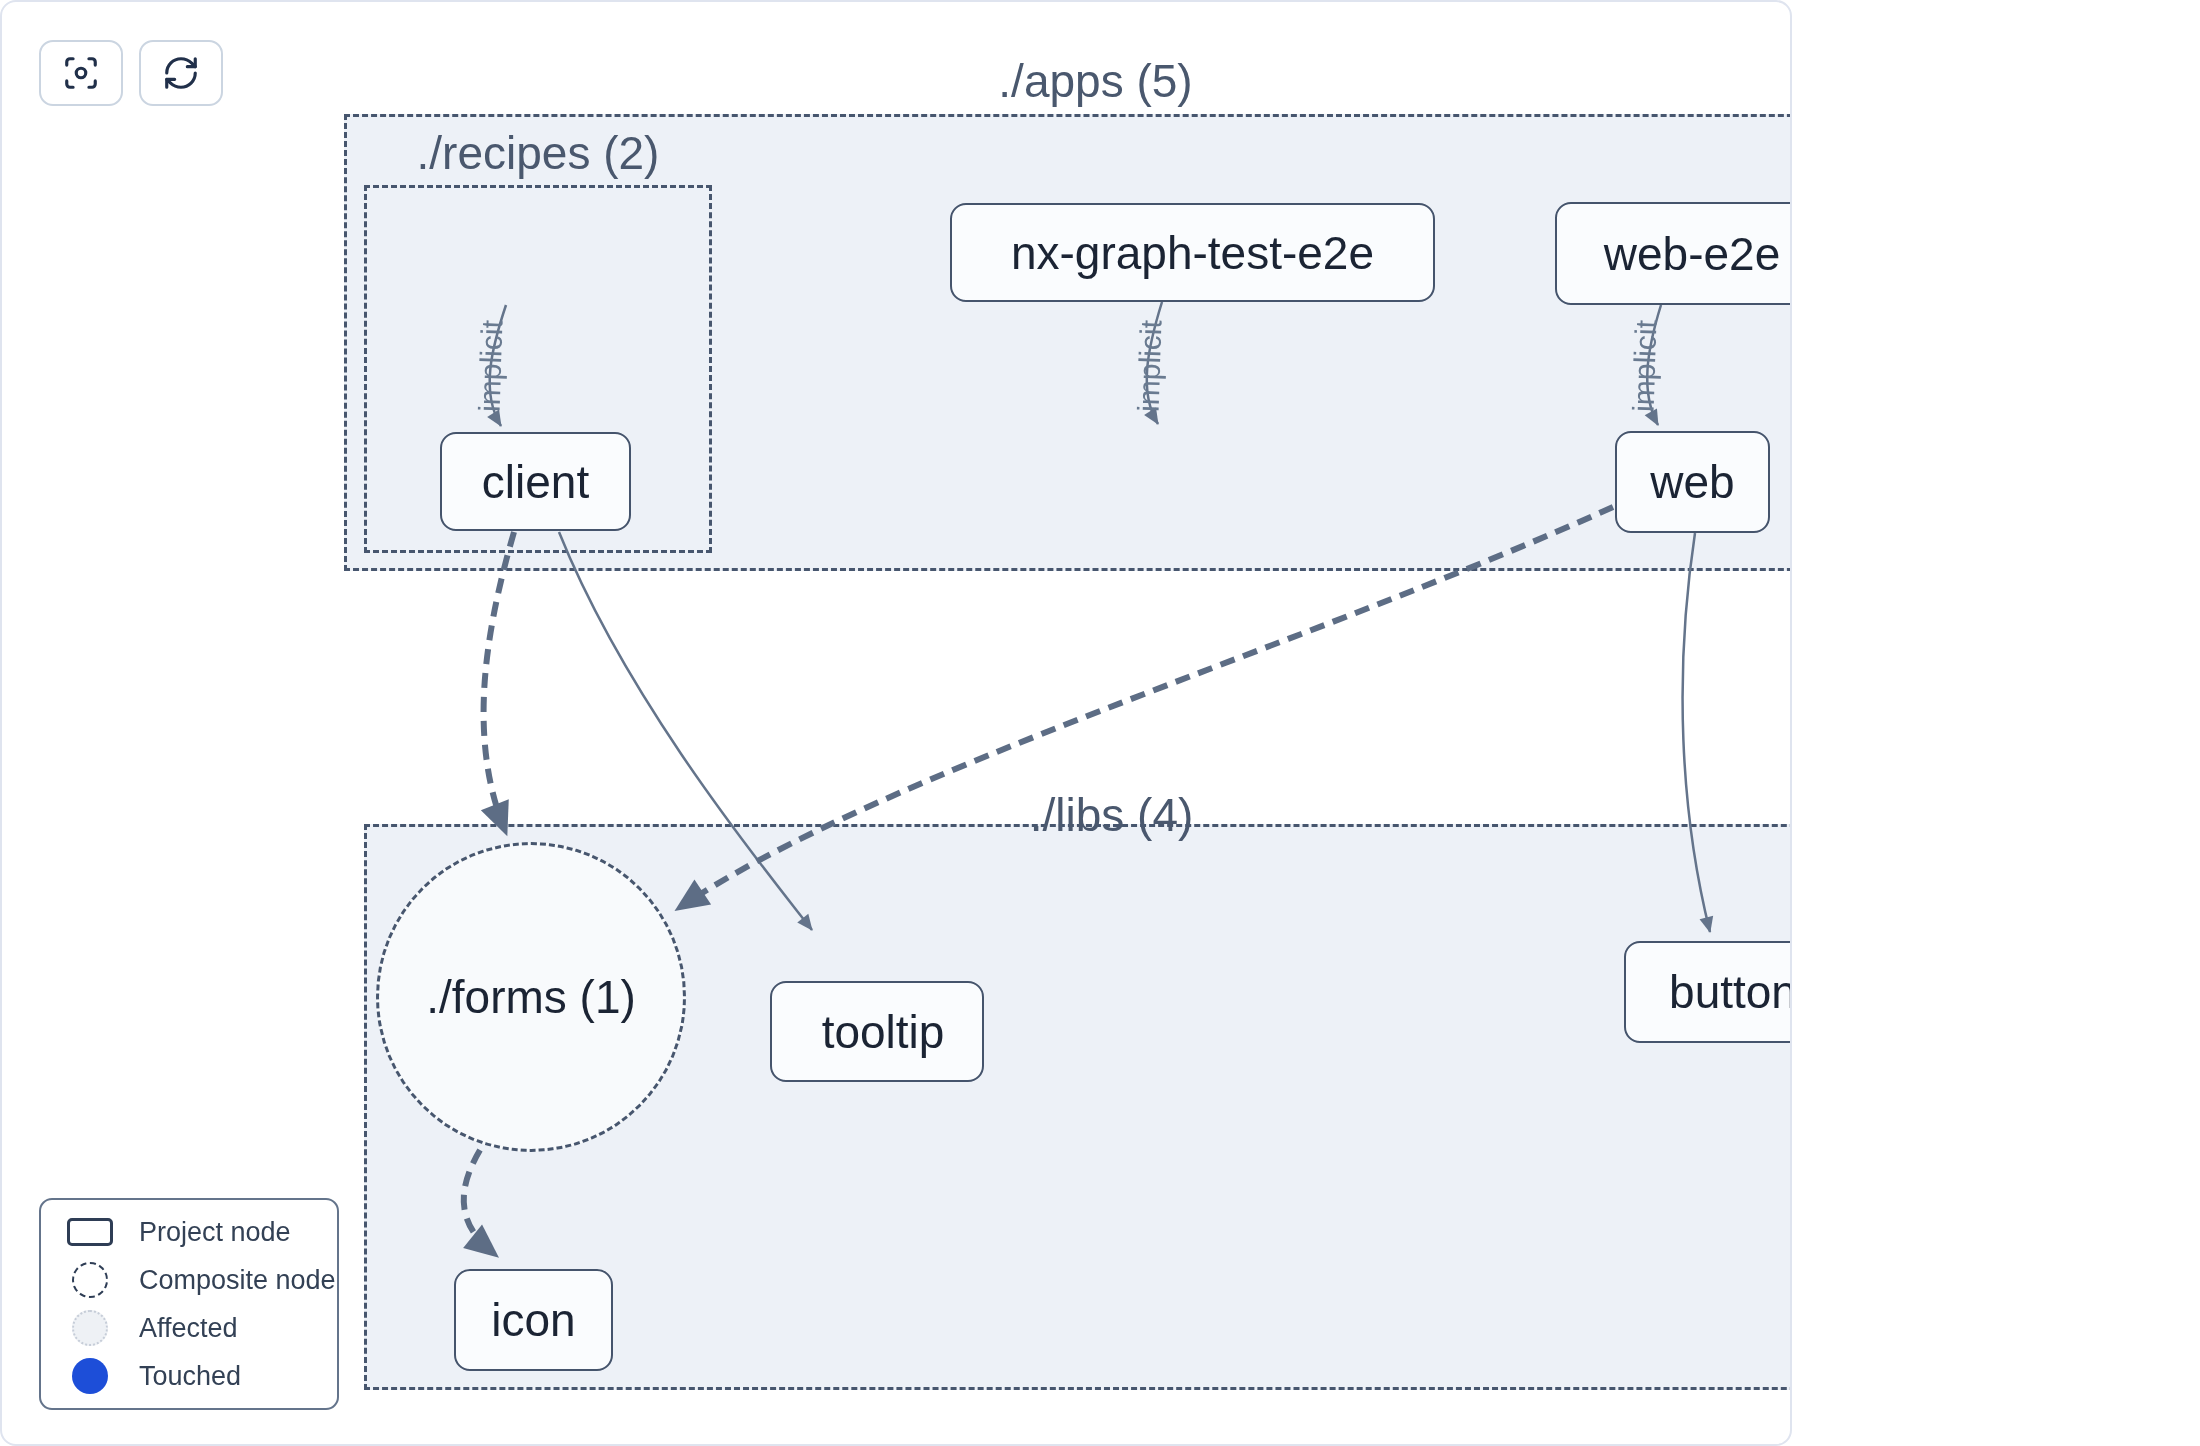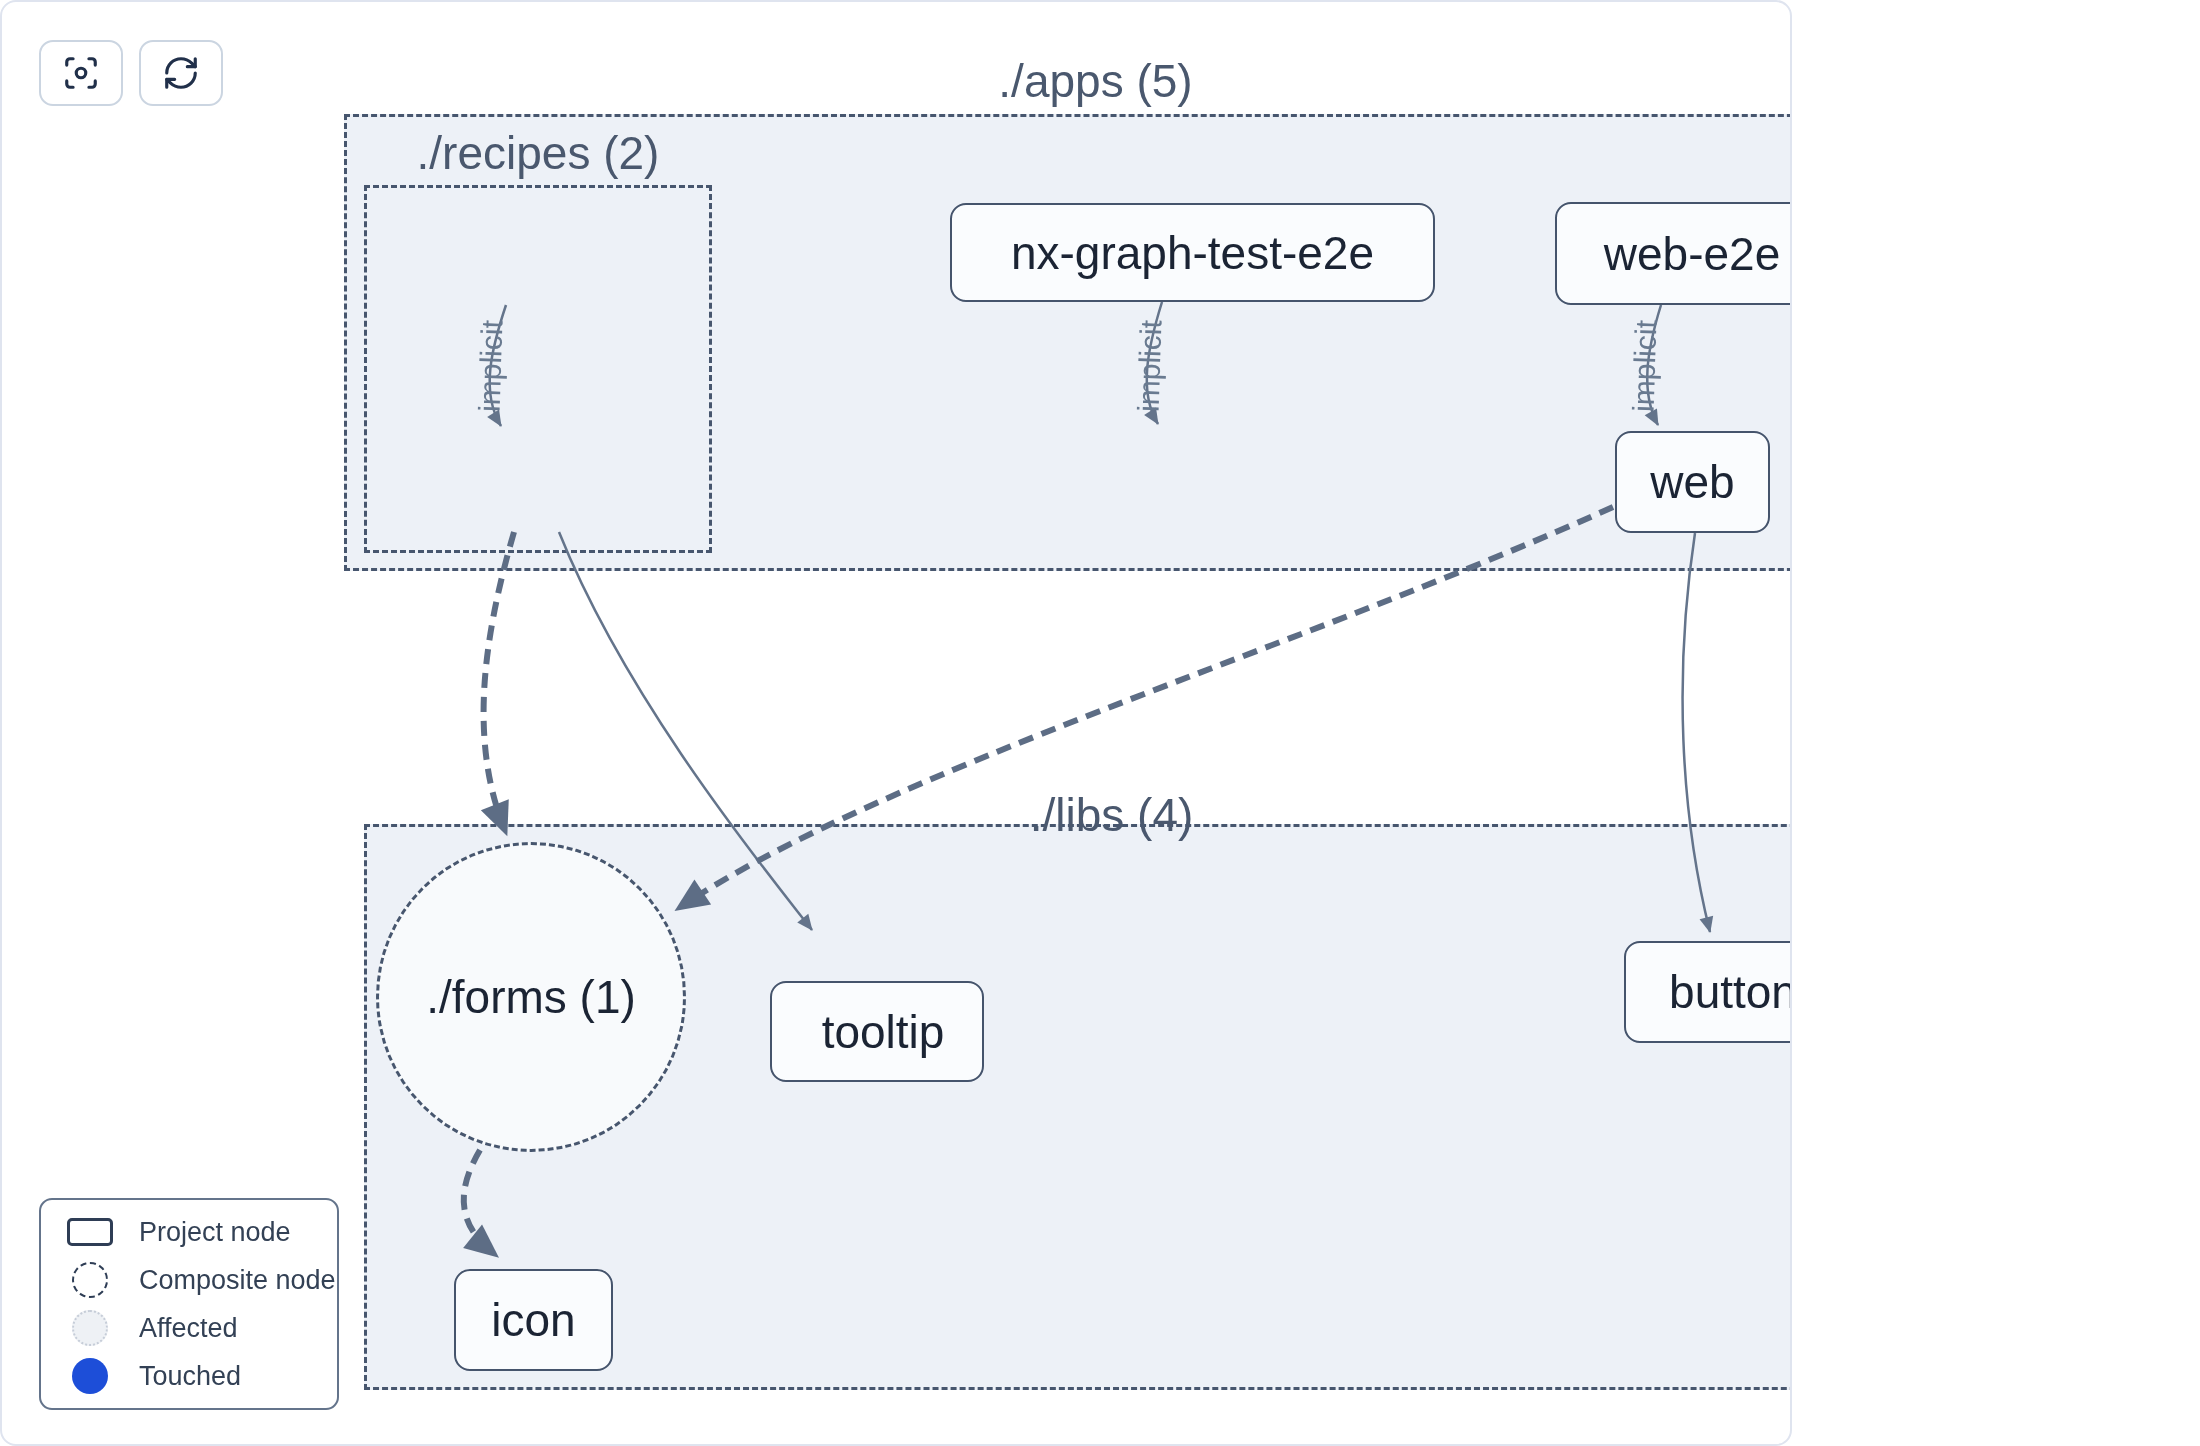--- a/index.html
+++ b/index.html
@@ -109,20 +109,23 @@
     <path d="M 1611 505 C 1300 645 880 770 680 904" stroke="#5d6d85" stroke-width="6" fill="none" stroke-dasharray="15 9" marker-end="url(#arr-lg)"></path>
     <path d="M 478 1148 C 452 1192 458 1224 490 1250" stroke="#5d6d85" stroke-width="6" fill="none" stroke-dasharray="15 9" marker-end="url(#arr-lg)"></path>
   </svg>
 
   <div class="node" style="left:948px;top:201px;width:485px;height:99px;">
     <span>nx-graph-test-e2e</span>
   </div>
   <div class="node" style="left:1553px;top:200px;width:274px;height:103px;">
     <span>web-e2e</span>
   </div>
+  <div class="node" style="left:438px;top:430px;width:191px;height:99px;">
+    <span>client</span>
+  </div>
   <div class="node" style="left:1613px;top:429px;width:155px;height:102px;">
     <span>web</span>
   </div>
   <div class="node" style="left:768px;top:979px;width:214px;height:101px;padding-left:12px;">
     <span>tooltip</span>
   </div>
   <div class="node" style="left:1622px;top:939px;width:218px;height:102px;">
     <span>button</span>
   </div>
   <div class="node" style="left:452px;top:1267px;width:159px;height:102px;">

